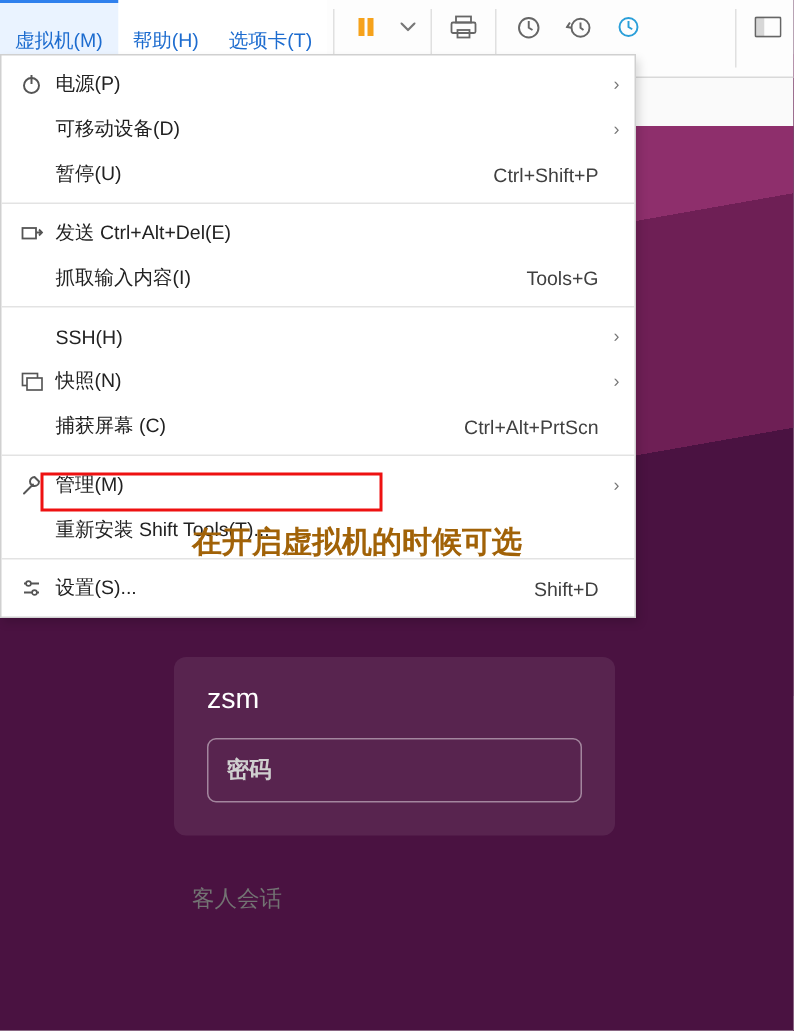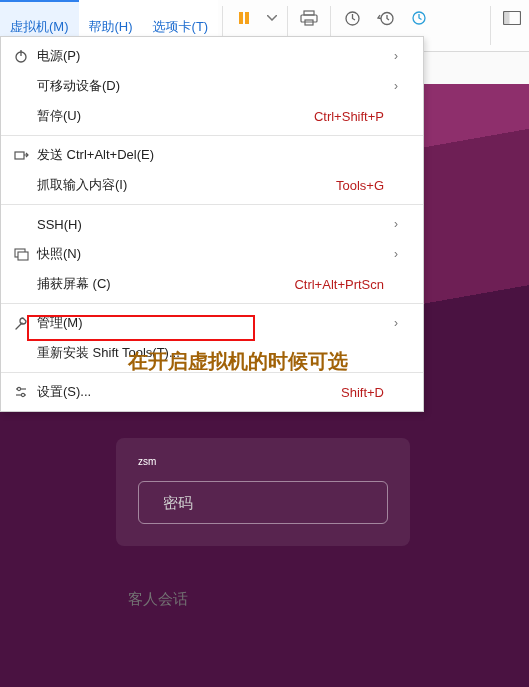--- a/index.html
+++ b/index.html
@@ -71,29 +71,29 @@
     background: #ffffff;
     border: 1px solid #d0d0d0;
     box-shadow: 2px 3px 6px rgba(0,0,0,0.15);
     padding: 4px 0;
     z-index: 20;
   }
   .ditm {
     display: flex;
     align-items: center;
     height: 30px;
-    padding: 0 25px 0 8px;
+    padding: 0 10px 0 8px;
     color: #222;
   }
   .ditm .icon {
     width: 24px; display: flex; justify-content: center; color: #555;
   }
   .ditm .lbl { flex: 0 0 auto; padding-left: 4px; }
   .ditm .spacer { flex: 1; }
-  .ditm .kbd { color: #b91c1c; font-size: 13px; }
+  .ditm .kbd { color: #404040; font-size: 13px; }
   .ditm .sub {
     color:#777; font-size: 12px;
     width: 14px; text-align: right;
   }
   .dsep {
     height: 1px; background: #e3e3e3;
     margin: 4px 0;
   }
   .redbox {
     position: absolute;
@@ -111,30 +111,31 @@
   
   .login {
     position: absolute;
     left: 116px; top: 438px;
     width: 294px;
     padding: 18px 22px 22px;
     background: rgba(255,255,255,0.08);
     border-radius: 8px;
   }
   .login .user {
-    color: #fff; font-size: 10px; margin-bottom: 14px;
+    color: #fff; font-size: 19px; margin-bottom: 14px;
   }
   .login .pw {
     width: 100%;
     background: transparent;
     border: 1px solid rgba(255,255,255,0.45);
     border-radius: 6px;
-    padding: 12px 24px;
+    padding: 12px 12px;
     color: #701a75;
     font-size: 15px;
+    font-weight: bold;
   }
   .login .pw::placeholder { color: #cfcfcf; }
   .guest {
     position: absolute;
     left: 128px; top: 590px;
     color: #737373; font-size: 15px;
   }
 </style>
 </head>
 <body>

